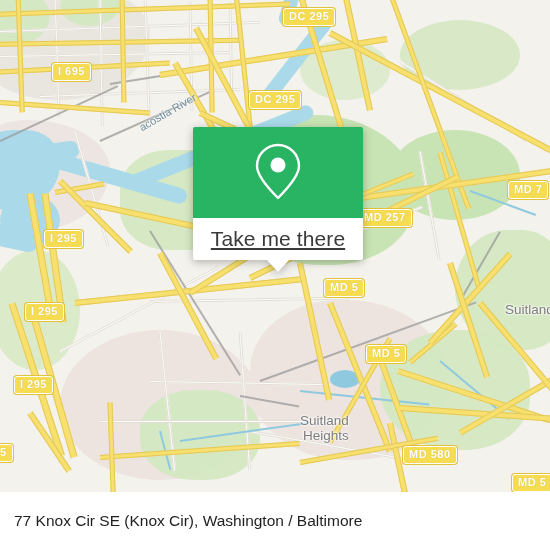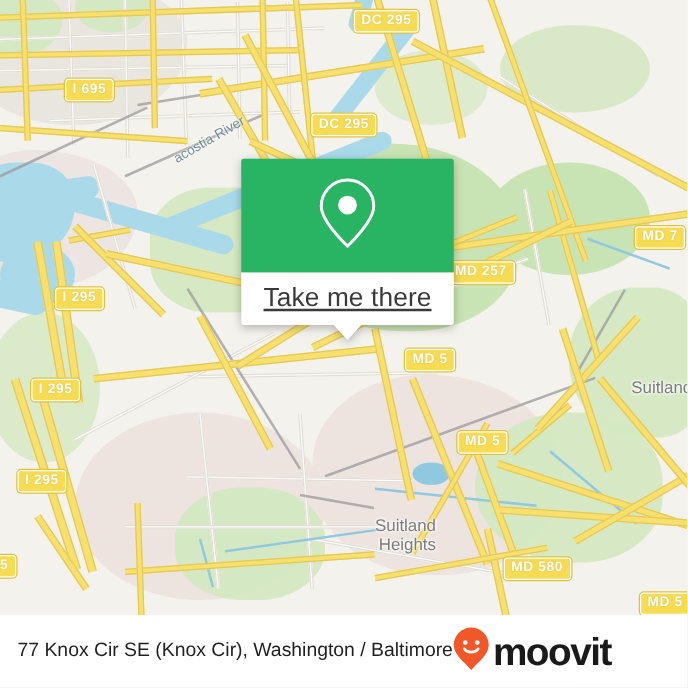--- a/index.html
+++ b/index.html
@@ -235,26 +235,15 @@
       </span>
     </div>
     <div class="bottom">
       <span class="label">Take me there</span>
     </div>
     <div class="tail"></div>
   </div>
 
   <div id="footer">
     <div class="addr">77 Knox Cir SE (Knox Cir), Washington / Baltimore</div>
-    <div id="brand">
-      <span>
-        <svg width="30" height="36" viewBox="0 0 30 36" aria-hidden="true">
-          <path d="M15 1 C7.3 1 1 7.3 1 15 C1 23 10 29 15 35 C20 29 29 23 29 15 C29 7.3 22.7 1 15 1 Z" fill="#F2572A"></path>
-          <circle cx="10.2" cy="13" r="1.9" fill="#FFFFFF"></circle>
-          <circle cx="19.8" cy="13" r="1.9" fill="#FFFFFF"></circle>
-          <path d="M9.5 18 C11.5 21.6 18.5 21.6 20.5 18" fill="none" stroke="#FFFFFF" stroke-width="2.1" stroke-linecap="round"></path>
-        </svg>
-      </span>
-      <span class="word">moovit</span>
-    </div>
   </div>
 
 </div>
 
 </body></html>

